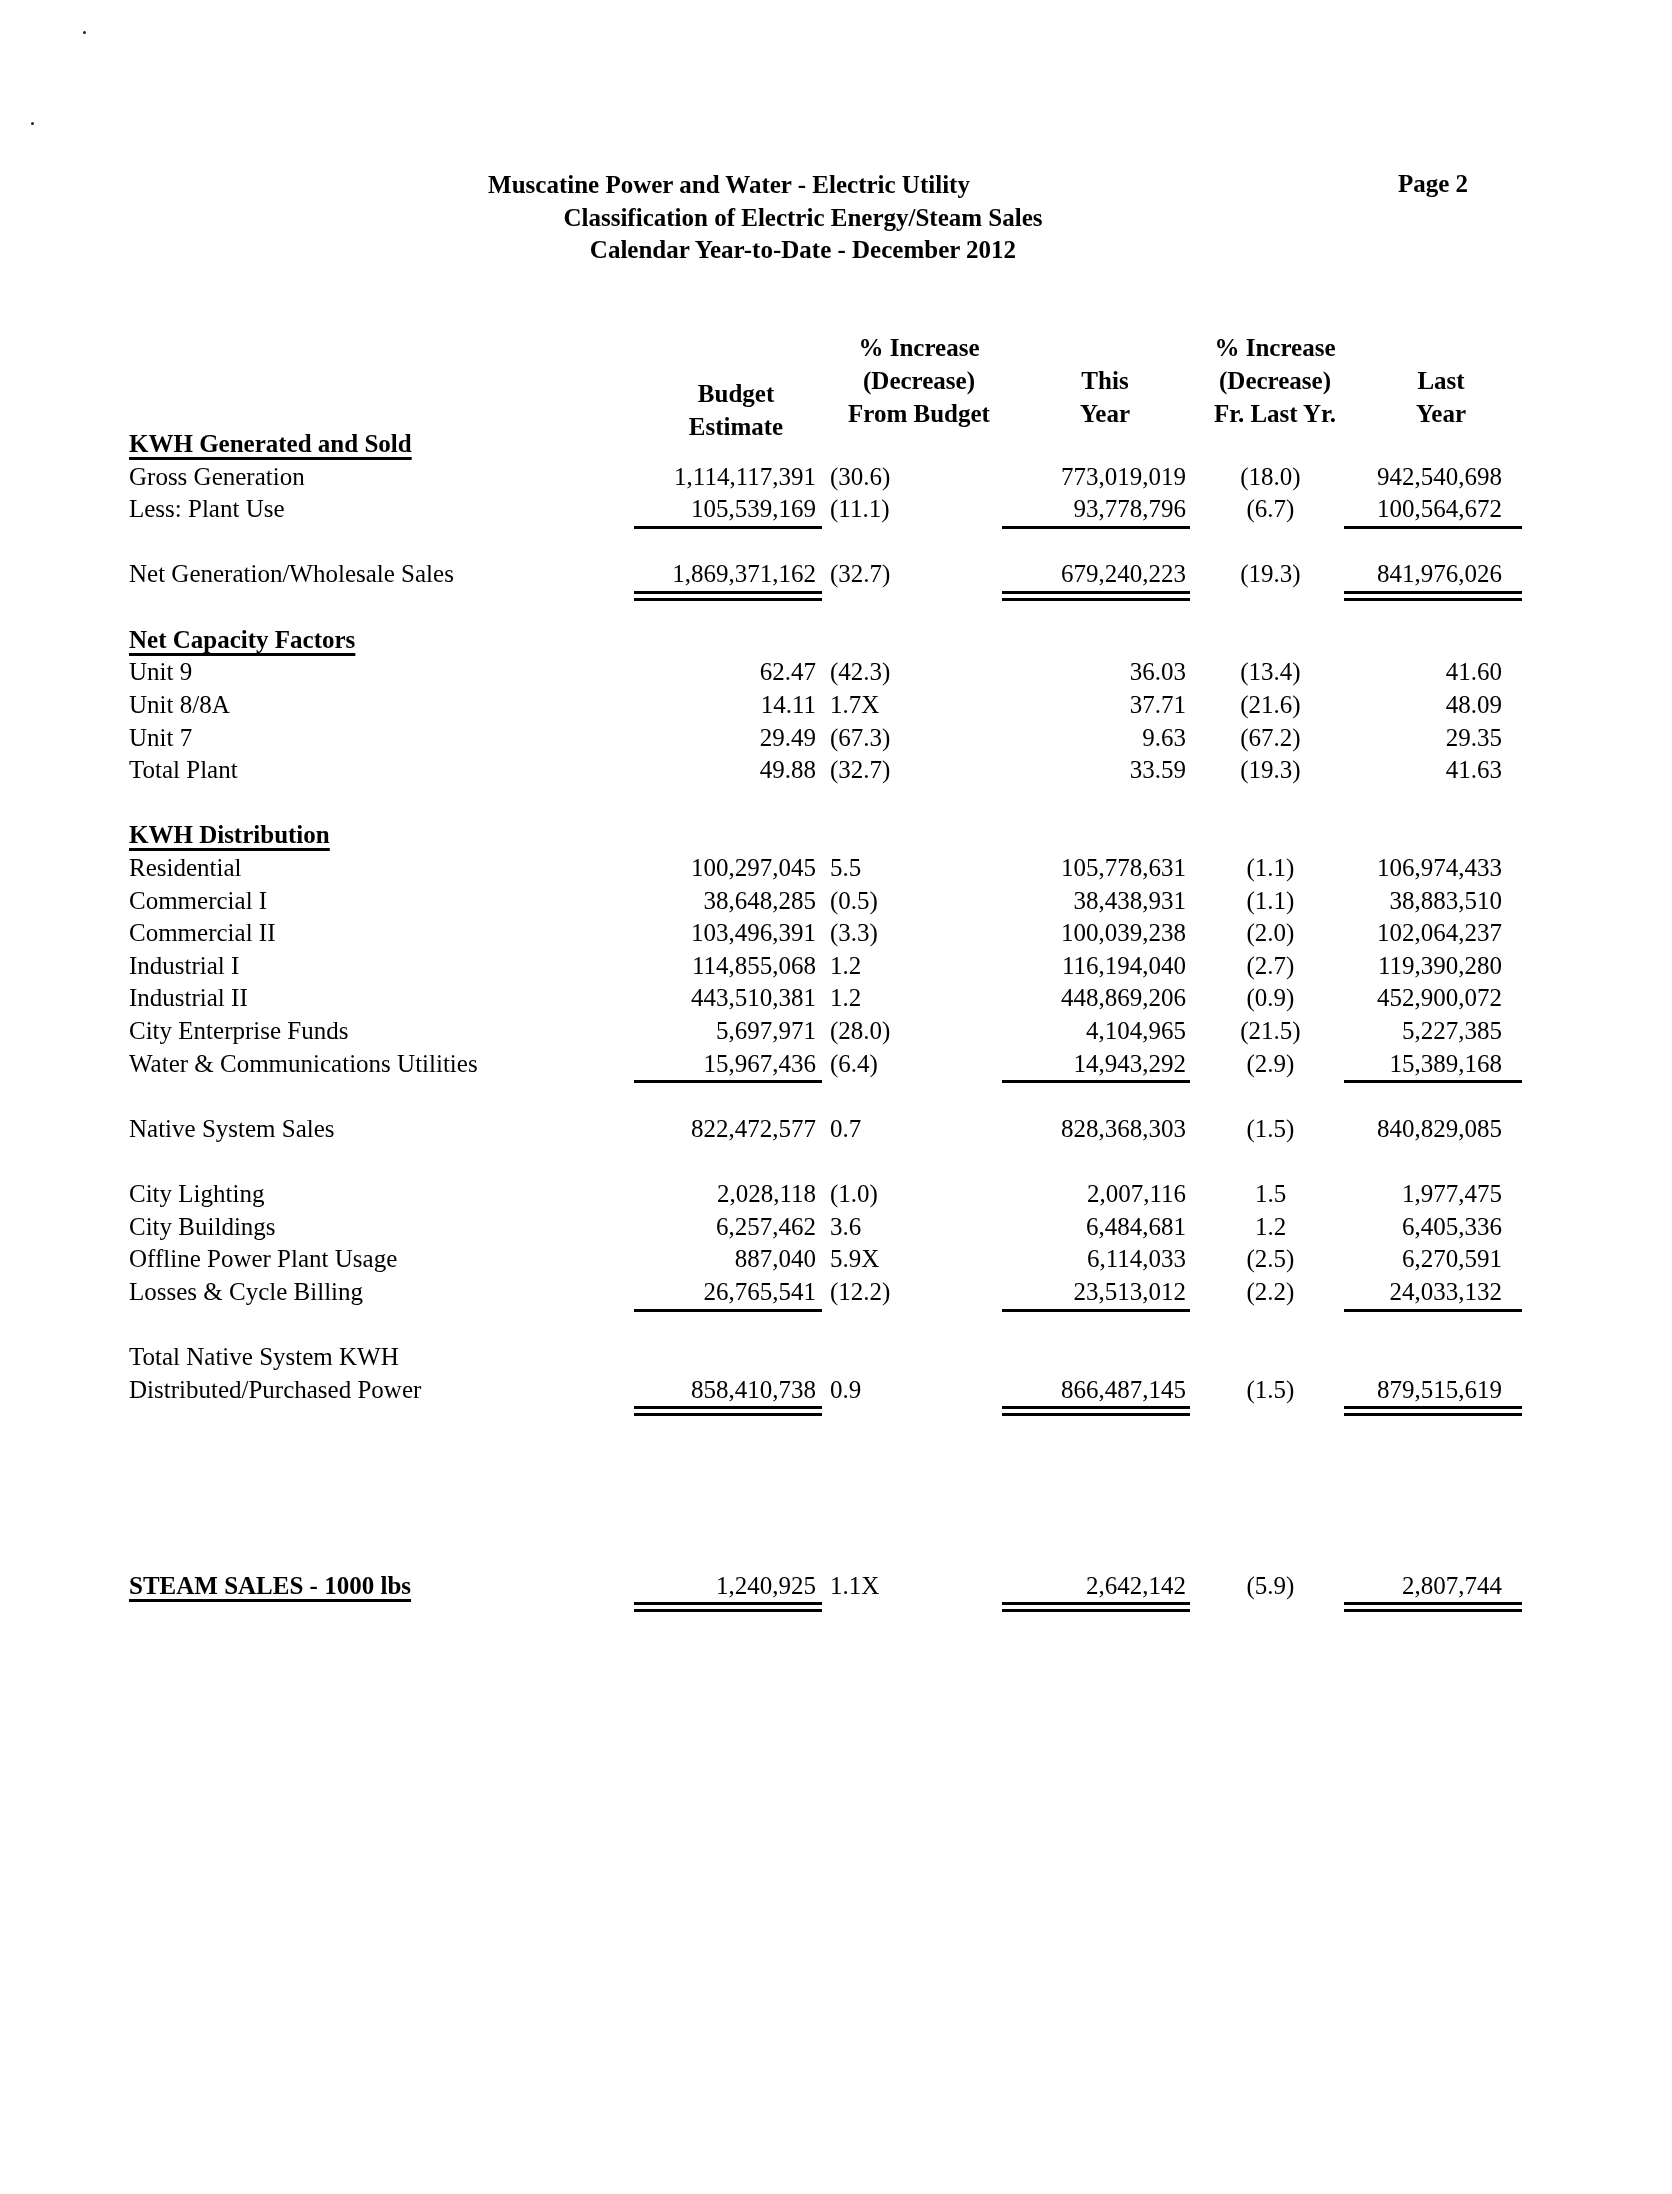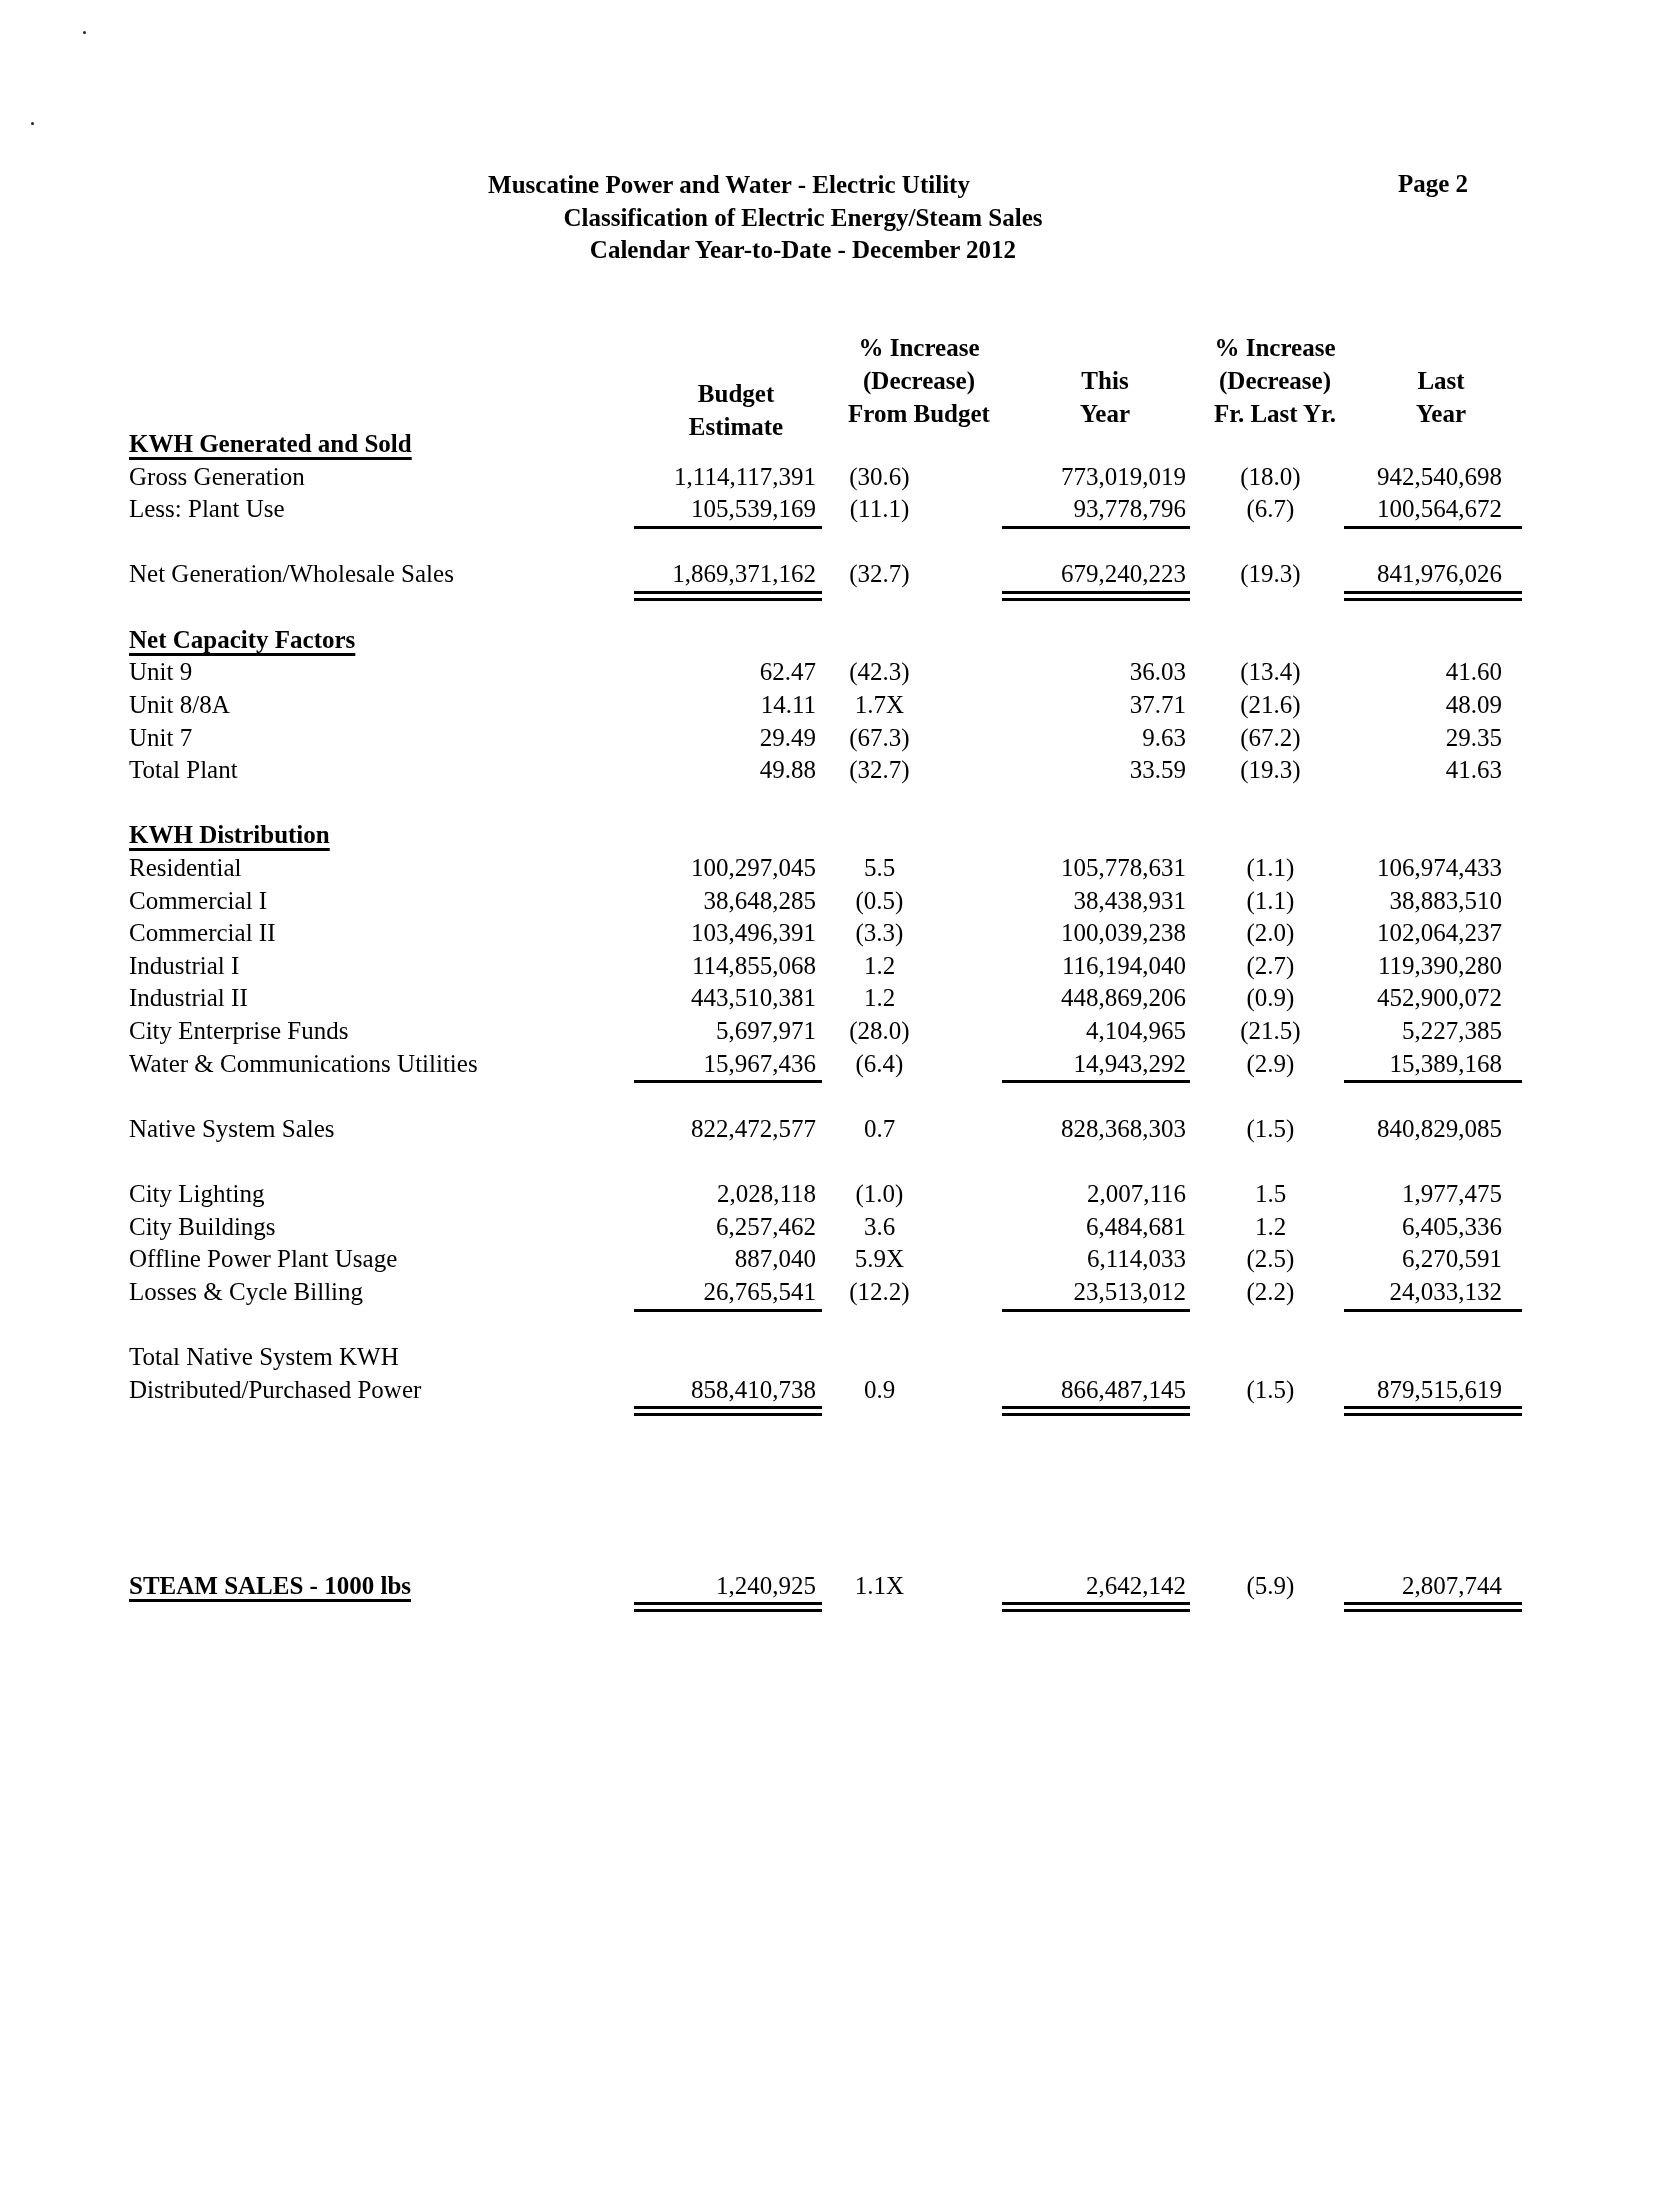--- a/index.html
+++ b/index.html
@@ -9,21 +9,21 @@
   .hdr { position:absolute; font-weight:bold; font-size:25px; line-height:30px; text-align:center; }
   .pageno { position:absolute; left:1398px; top:170px; font-size:25px; font-weight:bold; }
   .colhdr { position:absolute; font-weight:bold; font-size:25px; line-height:33px; text-align:center; }
   .colhdr span { display:block; }
   .u { text-decoration-thickness:2.5px; text-underline-offset:5px; }
   .row { position:absolute; left:0; width:1672px; height:33px; font-size:25px; line-height:33px; }
   .lbl { position:absolute; left:129px; white-space:nowrap; }
   .sec { font-weight:bold; text-decoration:underline; text-decoration-thickness:2.5px; text-underline-offset:5px; }
   .cell { position:absolute; text-align:right; white-space:nowrap; }
   .c1 { left:628px; width:188px; }
-  .c2 { left:830px; width:99px; text-align:center; }
+  .c2 { left:830px; width:99px; text-align:left; }
   .c3 { left:998px; width:188px; }
   .c4 { left:1216px; width:109px; text-align:center; }
   .c5 { left:1334px; width:168px; }
   .line { position:absolute; height:2.5px; background:#000; }
   .dbl::after { content:""; position:absolute; left:0; right:0; top:7px; height:2.5px; background:#000; }
 </style>
 </head>
 <body>
 
 <div class="dot" style="left:83px;top:31px;"></div>

